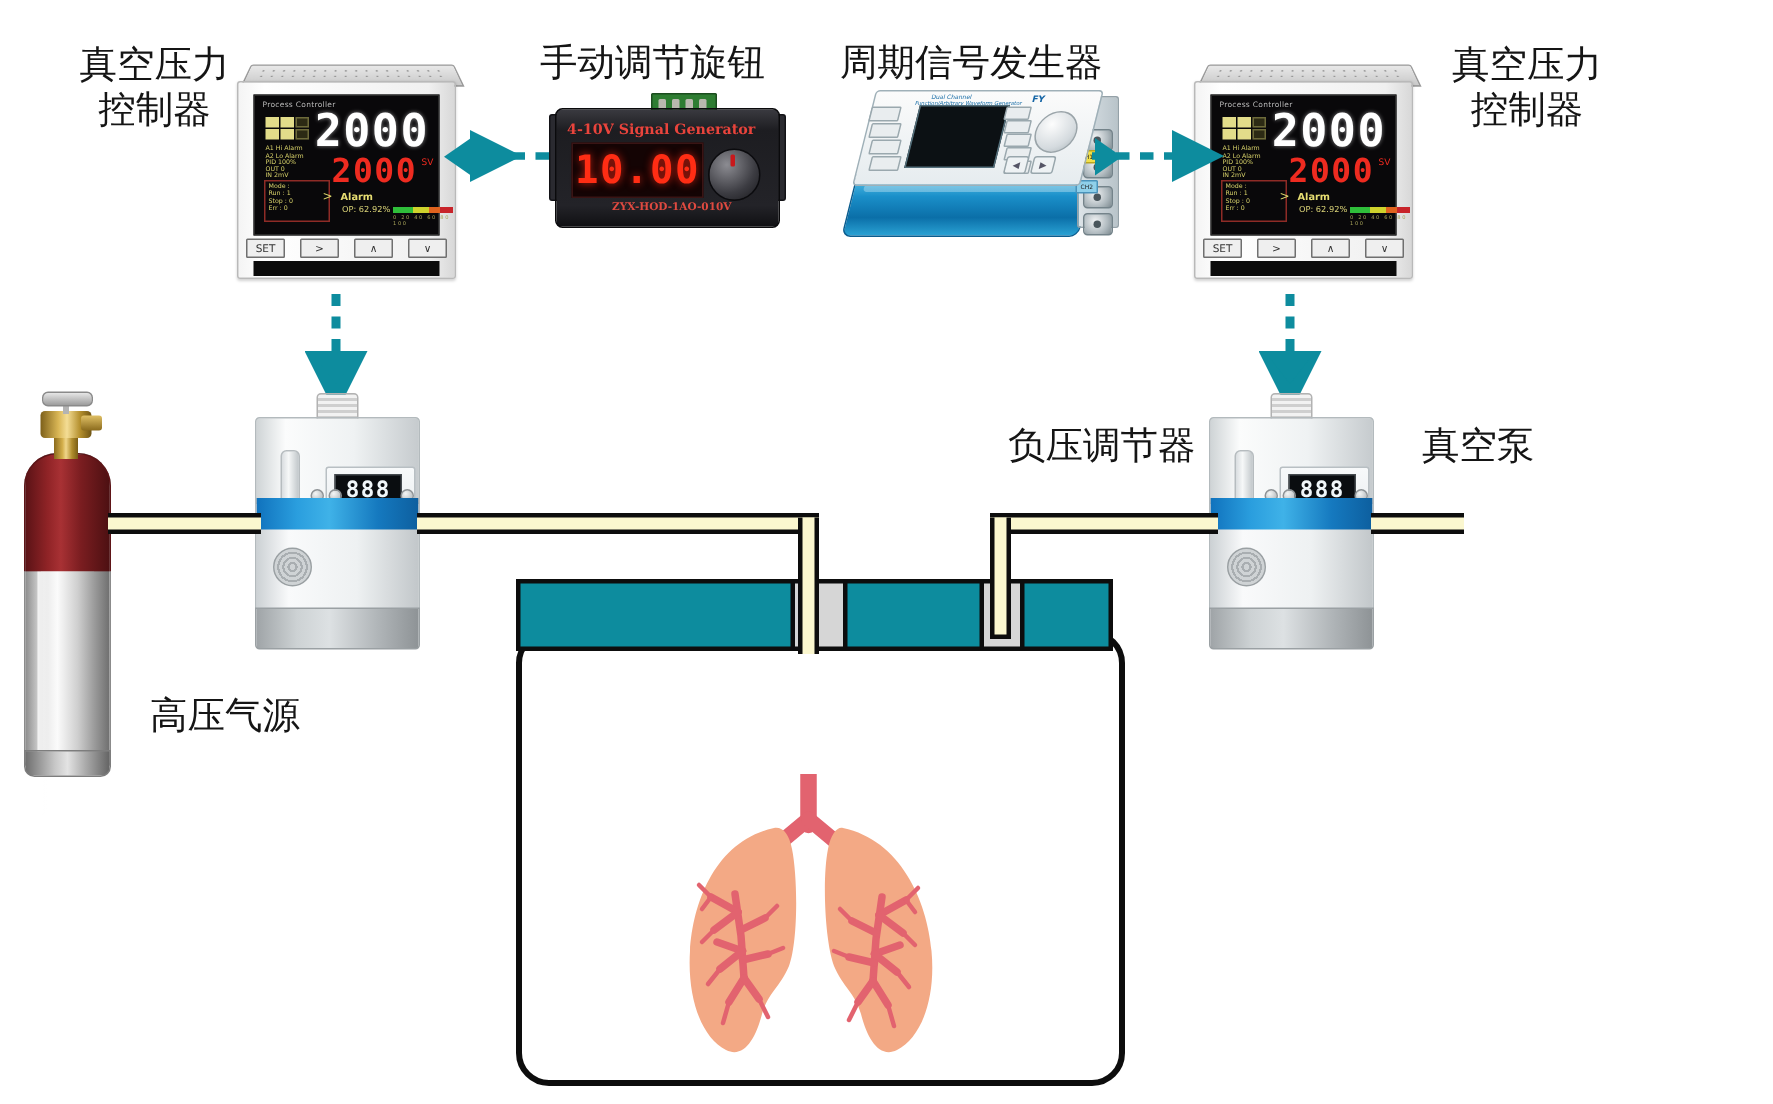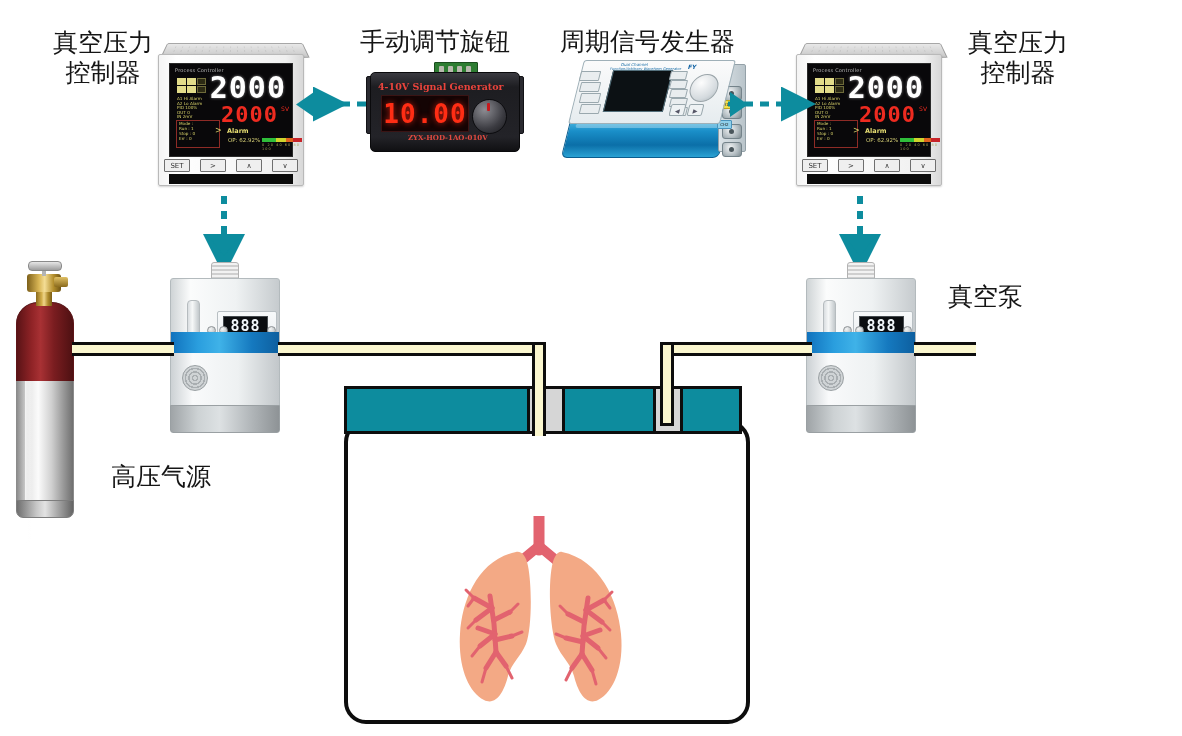--- a/index.html
+++ b/index.html
@@ -229,21 +229,22 @@
 <body>
 
 <div class="stage">
 
   <div class="lbl c" style="left:28px;top:28px;width:150px;">真空压力
 控制器</div>
   <div class="lbl c" style="left:938px;top:28px;width:160px;">真空压力
 控制器</div>
   <div class="lbl" style="left:360px;top:27px;">手动调节旋钮</div>
   <div class="lbl" style="left:560px;top:27px;">周期信号发生器</div>
-  <div class="lbl" style="left:100px;top:462px;margin-left:11px;">高压气源</div>
+  <div class="lbl" style="left:100px;top:462px;">高压气源</div>
+  <div class="lbl" style="left:672px;top:282px;">负压调节器</div>
   <div class="lbl" style="left:948px;top:282px;">真空泵</div>
   <div class="lbl" style="left:366px;top:462px;">密闭容器</div>
   <div class="lbl" style="left:634px;top:547px;">离体肺</div>
 
   <div class="pc-wrap" style="left:158px;top:42px;width:152px;height:148px;">
     <div class="pc-vent">
         <div class="pc-vent-dots"></div>
       </div>
     <div class="pc-body">
       <div class="pc-screen">

